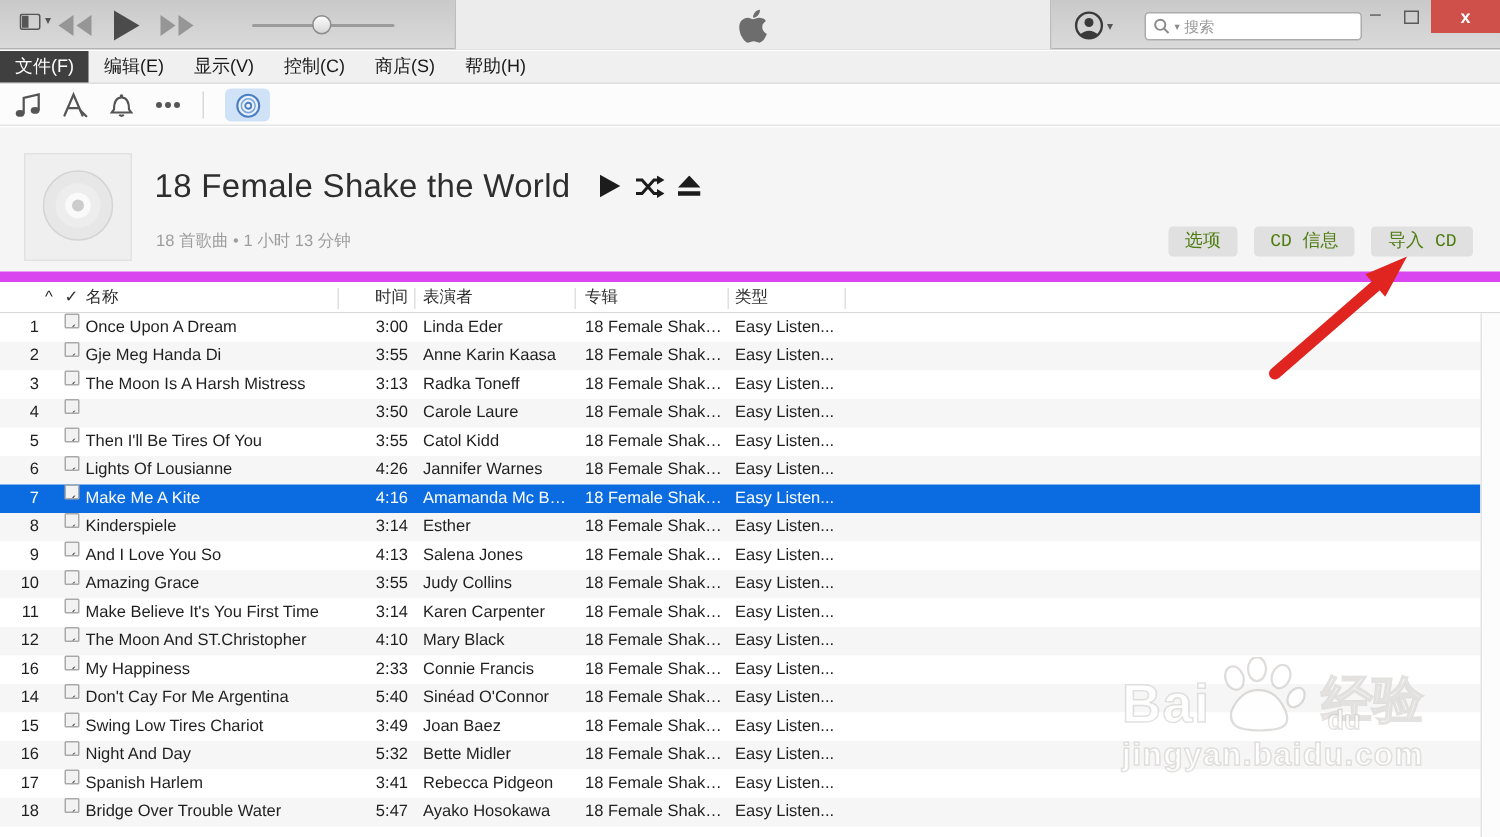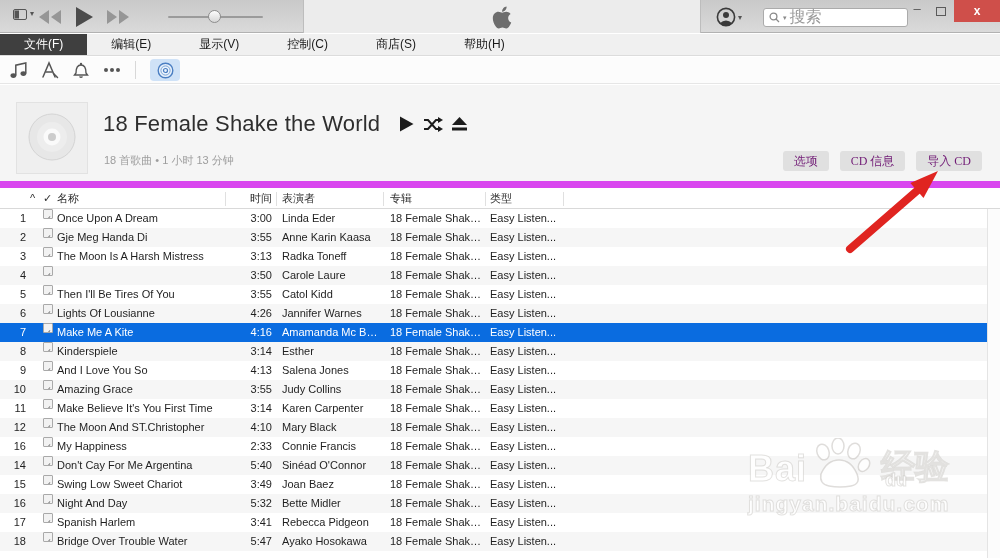--- a/index.html
+++ b/index.html
@@ -17,52 +17,52 @@
   .mp-caret { font-size:8px; color:#555; line-height:10px; }
   .transport { position:absolute; left:38px; top:2px; display:flex; align-items:center; gap:12px; height:30px; }
   .vol { position:absolute; left:168px; top:0; width:100px; height:33px; }
   .vol-track { position:absolute; left:0; top:16px; width:95px; height:2px; background:#9b9b9b; border-radius:1px; }
   .vol-knob { position:absolute; left:40px; top:10px; width:13px; height:13px; border-radius:50%;
     background:linear-gradient(180deg,#fdfdfd,#d6d6d6); border:1px solid #8d8d8d; }
   .account { position:absolute; left:716px; top:7px; display:flex; align-items:center; gap:2px; }
   .acct-caret { font-size:8px; color:#555; }
   .searchbox { position:absolute; left:763px; top:8px; width:145px; height:19px; background:#fff;
     border:1px solid #ababab; border-radius:3px; display:flex; align-items:center; padding:0 5px; gap:3px; }
-  .searchbox .ph { font-size:16px; color:#9a9a9a; }
+  .searchbox .ph { font-size:10px; color:#9a9a9a; }
   .sb-caret { font-size:7px; color:#8a8a8a; }
   .winbtns { position:absolute; right:0; top:0; height:22px; display:flex; align-items:center; }
   .btn-min { width:22px; height:22px; color:#555; font-size:13px; text-align:center; line-height:18px; }
   .btn-max { width:26px; height:22px; display:flex; align-items:center; justify-content:center; }
   .btn-max i { display:block; width:10px; height:9px; border:1px solid #5a5a5a; background:transparent; }
   .btn-close { width:46px; height:22px; background:#cf4f4a; color:#fff; font-size:12px; font-weight:bold;
     text-align:center; line-height:22px; }
 
   
   .menubar { position:absolute; left:0; top:34px; width:1000px; height:22px; background:#f0f0f0;
     border-bottom:1px solid #dcdcdc; display:flex; align-items:stretch; font-size:12px; color:#1a1a1a; }
-  .menu-item { padding:0 24px; display:flex; align-items:center; cursor:default; }
+  .menu-item { padding:0 10px; display:flex; align-items:center; cursor:default; }
   .menu-item.active { background:#3f3f3f; color:#fff; }
 
   
   .toolbar2 { position:absolute; left:0; top:57px; width:1000px; height:27px; background:#fcfcfc;
     border-bottom:1px solid #e6e6e6; display:flex; align-items:center; padding-left:10px; gap:14px; }
   .t2-sep { width:1px; height:18px; background:#d8d8d8; }
   .cd-btn { width:30px; height:22px; background:#cfe2f7; border-radius:4px; display:flex; align-items:center; justify-content:center; }
 
   
   .albumheader { position:absolute; left:0; top:85px; width:1000px; height:103px; background:#f5f5f5;
     border-bottom:7px solid #d946ef; }
   .art { position:absolute; left:16px; top:17px; width:72px; height:72px; background:#efefef; border:1px solid #e2e2e2; }
   .disc { position:absolute; left:11px; top:10px; }
   .album-title-row { position:absolute; left:103px; top:26px; display:flex; align-items:center; gap:11px; }
   .album-title { font-size:22px; color:#2e2e2e; letter-spacing:.2px; white-space:nowrap; }
   .title-icons { display:flex; align-items:center; gap:9px; margin-left:8px; }
   .album-sub { position:absolute; left:104px; top:68px; font-size:11px; color:#9d9d9d; }
   .hdr-buttons { position:absolute; right:18px; top:66px; display:flex; gap:11px; }
-  .gbtn { background:#e0e0e0; border:none; border-radius:3px; font-family:Liberation Serif, serif; font-size:12px; color:#701a75;
+  .gbtn { background:#e0e0e0; border:none; border-radius:3px; font-family:Liberation Mono, monospace; font-size:12px; color:#4d7c0f;
     padding:3px 11px; line-height:14px; cursor:default; white-space:nowrap; }
 
   
   .thead { position:absolute; left:0; top:189px; width:1000px; height:20px; background:#fff;
     border-bottom:1px solid #d9d9d9; font-size:11px; color:#2e2e2e; }
   .thead .hcell { position:absolute; top:0; line-height:19px; white-space:nowrap; }
   .hsep { position:absolute; top:3px; width:1px; height:14px; background:#e0e0e0; }
   .tbody { position:absolute; left:0; top:209px; width:1000px; height:349px; background:#fff; }
   .trow { position:relative; width:987px; height:19px; font-size:11px; color:#1f1f1f; background:#fff; }
   .trow.alt { background:#f6f6f6; }
@@ -369,21 +369,21 @@
       <span class="checkbox">✓</span>
       <span class="c-name">Don't Cay For Me Argentina</span>
       <span class="c-time">5:40</span>
       <span class="c-artist">Sinéad O'Connor</span>
       <span class="c-album">18 Female Shake th...</span>
       <span class="c-genre">Easy Listen...</span>
     </div>
       <div class="trow">
       <span class="c-num">15</span>
       <span class="checkbox">✓</span>
-      <span class="c-name">Swing Low Sweet Chariot</span>
+      <span class="c-name">Swing Low Tires Chariot</span>
       <span class="c-time">3:49</span>
       <span class="c-artist">Joan Baez</span>
       <span class="c-album">18 Female Shake th...</span>
       <span class="c-genre">Easy Listen...</span>
     </div>
       <div class="trow alt">
       <span class="c-num">16</span>
       <span class="checkbox">✓</span>
       <span class="c-name">Night And Day</span>
       <span class="c-time">5:32</span>

